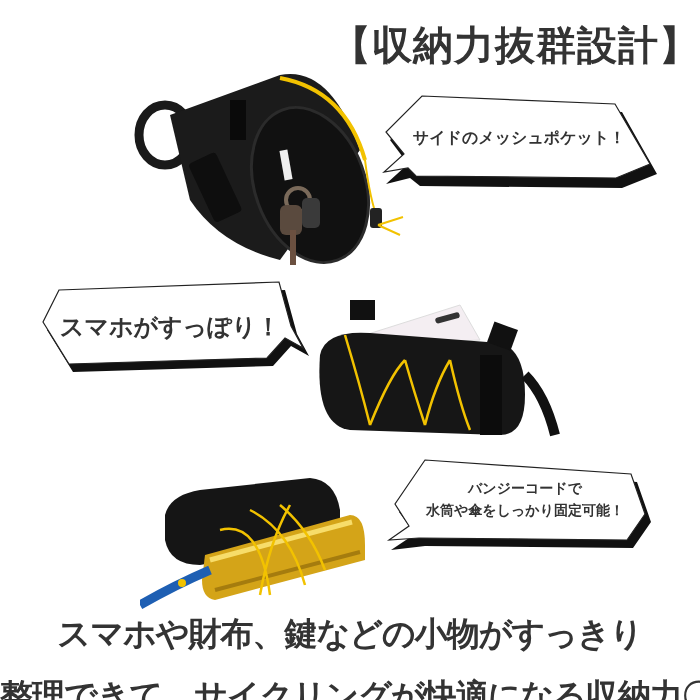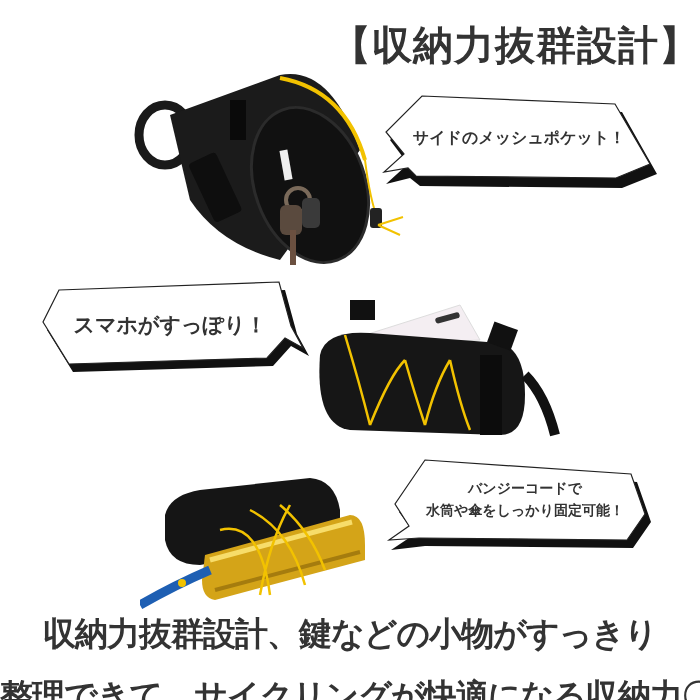--- a/index.html
+++ b/index.html
@@ -53,21 +53,21 @@
     <path d="M42 4 L235 12 L270 72 L236 86 L36 84 L28 76 L4 80 L24 62 L6 40 Z" fill="#ffffff" stroke="#222222" stroke-width="1.2"></path>
   </svg>
   <div class="bubble-text" style="left:24px;top:36px;width:230px;font-size:16px;">サイドのメッシュポケット！</div>
 </div>
 
 <div class="bubble" style="left:35px;top:280px;width:290px;height:100px;">
   <svg width="290" height="100" viewBox="0 0 290 100">
     <path d="M26 14 L248 6 L260 50 L272 72 L254 62 L236 82 L36 88 L10 46 Z" fill="#111111" transform="translate(2,4)"></path>
     <path d="M24 10 L244 2 L256 46 L268 68 L250 58 L232 78 L34 84 L8 42 Z" fill="#ffffff" stroke="#222222" stroke-width="1.2"></path>
   </svg>
-  <div class="bubble-text" style="left:20px;top:31px;width:230px;font-size:21px;">スマホがすっぽり！</div>
+  <div class="bubble-text" style="left:20px;top:31px;width:230px;font-size:24px;">スマホがすっぽり！</div>
 </div>
 
 <div class="product" style="left:310px;top:295px;width:250px;height:150px;">
   <svg width="250" height="150" viewBox="0 0 250 150">
     <rect x="40" y="5" width="25" height="20" fill="#111"></rect>
 
     <path d="M55 40 L150 10 L170 45 L80 50 Z" fill="#f4eef2" stroke="#ddd"></path>
     <rect x="125" y="20" width="25" height="6" rx="3" fill="#333" transform="rotate(-15 137 23)"></rect>
 
     <path d="M10 60 Q15 35 60 38 L190 48 Q215 55 215 100 Q215 140 190 140 L40 135 Q5 130 10 60 Z" fill="#161616"></path>
@@ -98,14 +98,14 @@
 
 <div class="bubble" style="left:385px;top:458px;width:300px;height:100px;">
   <svg width="300" height="100" viewBox="0 0 300 100">
     <path d="M44 6 L250 20 L264 60 L246 86 L38 84 L4 88 L28 72 L12 50 Z" fill="#111111" transform="translate(2,4)"></path>
     <path d="M40 2 L246 16 L260 56 L242 82 L34 80 L4 82 L24 68 L10 46 Z" fill="#ffffff" stroke="#222222" stroke-width="1.2"></path>
   </svg>
   <div class="bubble-text" style="left:20px;top:22px;width:240px;font-size:14px;">バンジーコードで</div>
   <div class="bubble-text" style="left:20px;top:44px;width:240px;font-size:14px;">水筒や傘をしっかり固定可能！</div>
 </div>
 
-<div class="caption" style="top:612px;">収納力抜群設計、鍵などの小物がすっきり</div>
+<div class="caption" style="top:612px;">スマホや財布、鍵などの小物がすっきり</div>
 <div class="caption" style="top:674px;">整理できて、サイクリングが快適になる収納力〇</div>
 
 </body></html>

